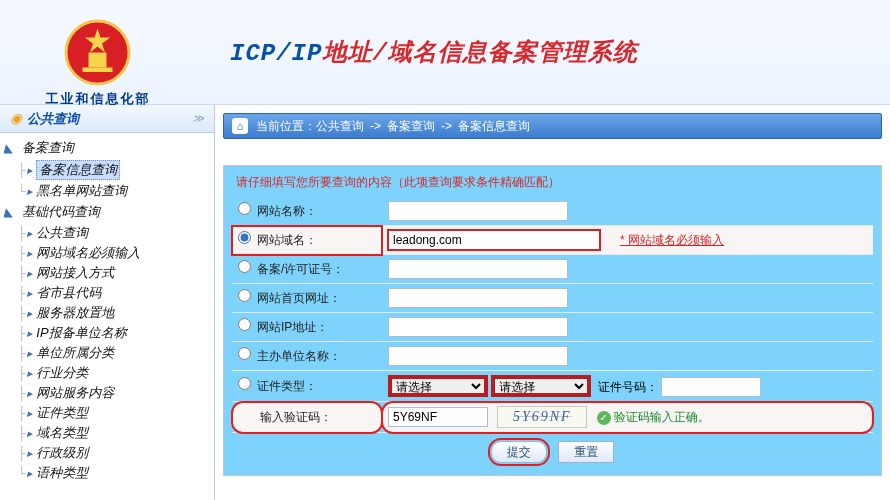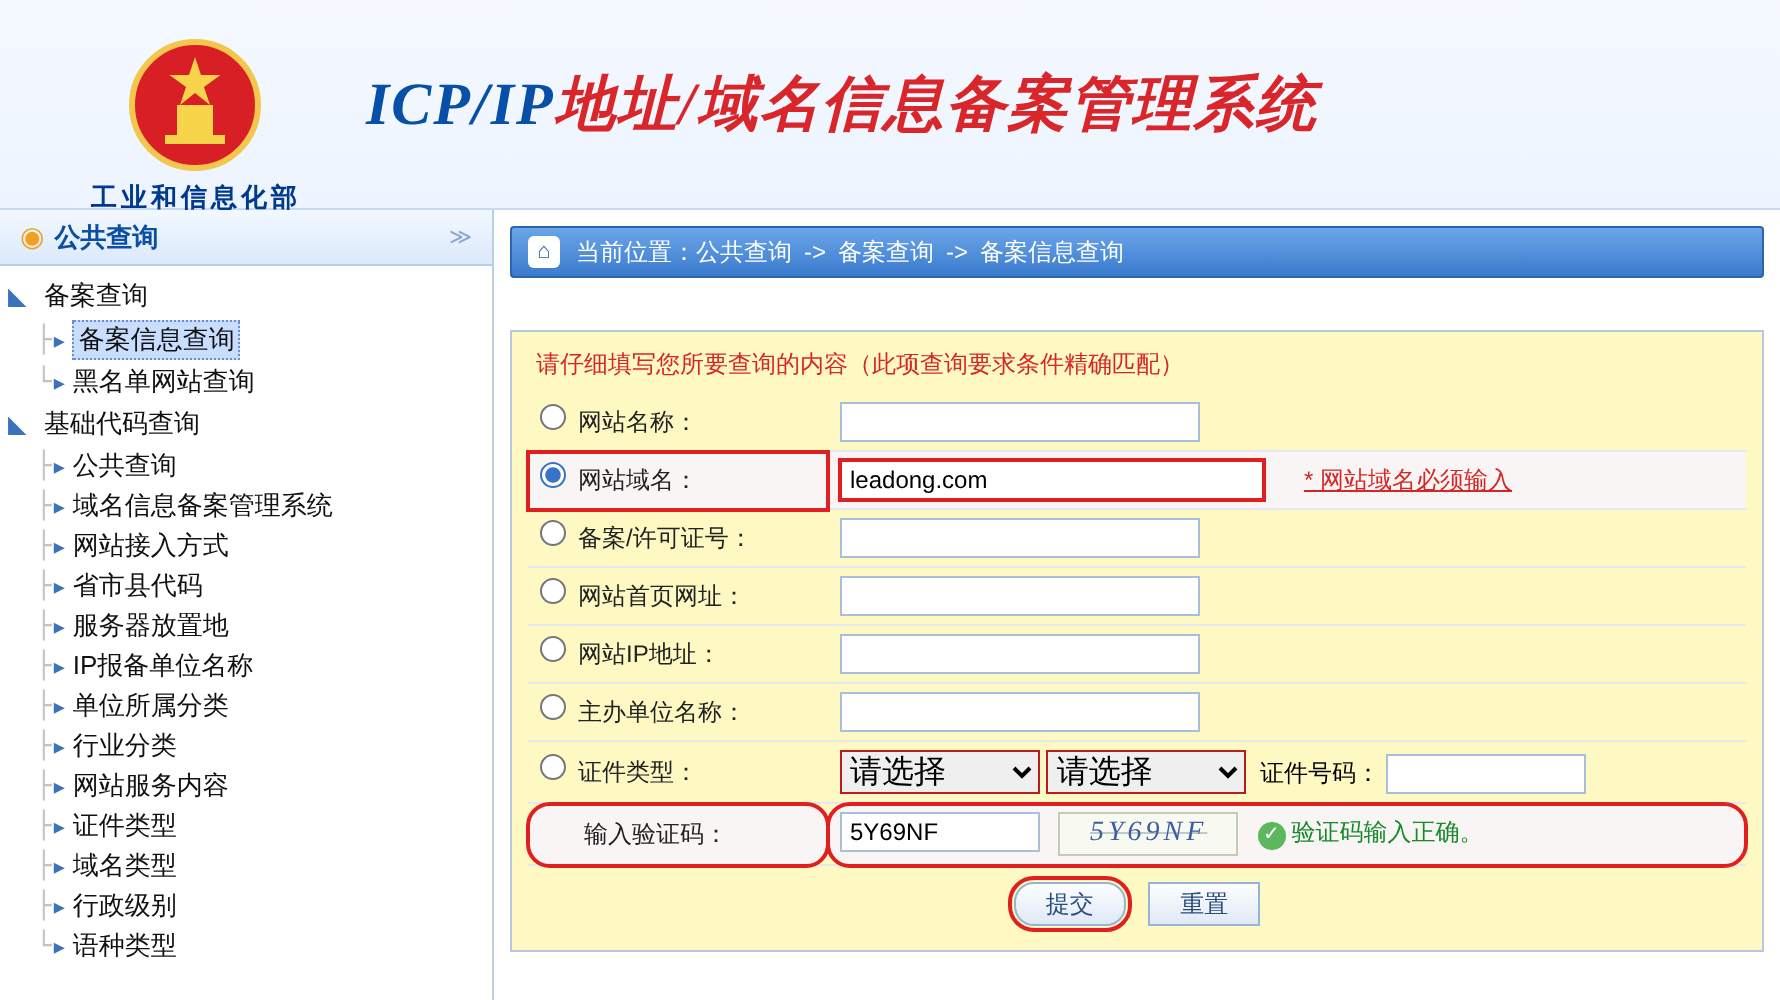--- a/index.html
+++ b/index.html
@@ -2,50 +2,50 @@
 <html><head>
 <meta charset="utf-8">
 <style>
 * { box-sizing: border-box; margin: 0; padding: 0; }
 body { font-family: "Microsoft YaHei", SimSun, Arial, sans-serif; font-size: 12px; background: #fff; width: 890px; height: 500px; overflow: hidden; }
 
 .header { height: 105px; display: flex; align-items: center; padding-left: 60px; background: linear-gradient(#f5f9ff,#edf4ff); border-bottom: 1px solid #c8d8ee; }
 .emblem { width: 75px; height: 75px; position: relative; display: flex; align-items: flex-end; justify-content: center; }
 .emblem svg { width: 75px; height: 75px; }
 .org-name { position: absolute; bottom: -18px; width: 120px; left: -22px; text-align: center; font-size: 13px; color: #003a8f; letter-spacing: 2px; font-weight: bold; }
-.system-title { margin-left: 48px; font-size: 30px; font-weight: bold; font-style: italic; color: #d8262a; letter-spacing: 1px; font-family: Liberation Serif, serif; }
+.system-title { margin-left: 95px; font-size: 24px; font-weight: bold; font-style: italic; color: #d8262a; letter-spacing: 1px; font-family: Liberation Mono, monospace; }
 .system-title .blue { color: #074fa7; font-style: italic; }
 
 .body-row { display: flex; height: calc(500px - 105px); }
 
-.sidebar { width: 247px; border-right: 1px solid #b8cfe6; background: #fff; }
+.sidebar { width: 215px; border-right: 1px solid #b8cfe6; background: #fff; font-style: italic; }
 .sidebar-header { background: linear-gradient(#f2f8ff,#dce9fb); border-bottom: 1px solid #b8cfe6; height: 28px; display: flex; align-items: center; padding: 0 10px; justify-content: space-between; }
 .sidebar-header .bullet { color: #f1a11f; margin-right: 5px; font-size: 14px; }
 .sidebar-header .title { color: #0a4fa5; font-weight: bold; font-size: 13px; }
 .twist { color:#8aa7ca; font-size:11px; }
 .tree { padding: 4px 0; }
 .tree-parent { padding: 2px 6px 2px 4px; display: flex; align-items: center; font-size: 13px; color: #111; }
 .tree-parent .arrow { color:#3c72b8; margin-right:4px; font-size:12px; width:14px; }
 .tree-item { padding: 1px 6px 1px 18px; display: flex; align-items: center; font-size: 13px; color: #111; }
 .tree-item .branch { color:#c2c2c2; font-family: monospace; margin-right:1px; }
 .tree-item .arrow { color:#3c72b8; margin-right:4px; font-size:11px; }
 .tree-item.selected span.label { background:#c9deff; border:1px dotted #6a8fd0; padding:0 2px; }
 
 .main { flex: 1; padding: 8px; overflow: hidden; }
 .breadcrumb { background: linear-gradient(#6aa6e8,#3b7bce); color: #fff; height: 26px; display: flex; align-items: center; padding: 0 8px; border: 1px solid #2c65ab; border-radius: 2px; font-size: 12px; }
 .breadcrumb .home { width:16px; height:16px; background:#fff; border-radius:3px; margin-right:8px; display:flex; align-items:center; justify-content:center; color:#2c65ab; font-size:11px; }
 .breadcrumb .sep { margin: 0 6px; }
 
-.form-panel { border: 1px solid #b9c8df; margin-top: 26px; padding: 6px 8px 12px 8px; background: #fef9c3; }
+.form-panel { border: 1px solid #b9c8df; margin-top: 26px; padding: 6px 8px 12px 8px; background: #7dd3fc; }
 .instruction { color: #d62727; margin: 2px 0 6px 4px; font-size: 12px; }
 .form-table { width: 100%; border-collapse: collapse; }
 .form-table td { border-bottom: 1px solid #e4e9f1; padding: 4px 6px; font-size: 12px; vertical-align: middle; }
 .form-table td.label-cell { width: 150px; color:#222; }
 .form-table input[type=text] { border:1px solid #a9bed8; height:20px; padding:0 4px; font-size:12px; }
-.form-table select { border:1px solid #b91c1c; height:22px; font-size:16px; }
+.form-table select { border:4px solid #b91c1c; height:22px; font-size:12px; }
 .req-note { color:#d52626; margin-left:20px;text-decoration:underline; }
 .radio { margin-right:6px; accent-color: #3972c9; }
 .highlight-red { outline: 2px solid #e02020; outline-offset: -1px; }
 .row-domain td { background: #faf5f5; }
 .button-row { text-align: center; padding-top: 8px; }
 .btn { display:inline-block; min-width:56px; height:22px; border:1px solid #97b4d6; background:linear-gradient(#fdfeff,#dfe9f6); color:#2a4d7d; font-size:12px; margin:0 4px; cursor:pointer; }
 .btn.primary { outline:2px solid #e02020; outline-offset:1px;border-radius:10px; }
 .captcha-img { display:inline-flex; width:90px; height:22px; background:#f8f9f0; border:1px solid #c6cbb6; margin:0 6px; align-items:center; justify-content:center; font-family: 'Comic Sans MS', cursive; letter-spacing:2px; color:#3c5ca3; font-size:14px; font-style:italic; text-decoration: line-through; text-decoration-color: rgba(90,110,150,.35); }
 .captcha-status { color:#178a2d; }
 .captcha-status .check { width:14px; height:14px; display:inline-block; border-radius:50%; background:#5db85d; color:#fff; text-align:center; line-height:14px; font-size:10px; margin-right:3px; }
@@ -95,21 +95,21 @@
           <span class="label">基础代码查询</span>
         </div>
         <div class="tree-item">
           <span class="branch">├</span>
           <span class="arrow">▸</span>
           <span class="label">公共查询</span>
         </div>
         <div class="tree-item">
           <span class="branch">├</span>
           <span class="arrow">▸</span>
-          <span class="label">域名信息备案管理系统</span>
+          <span class="label">网站域名必须输入</span>
         </div>
         <div class="tree-item">
           <span class="branch">├</span>
           <span class="arrow">▸</span>
           <span class="label">网站接入方式</span>
         </div>
         <div class="tree-item">
           <span class="branch">├</span>
           <span class="arrow">▸</span>
           <span class="label">省市县代码</span>

